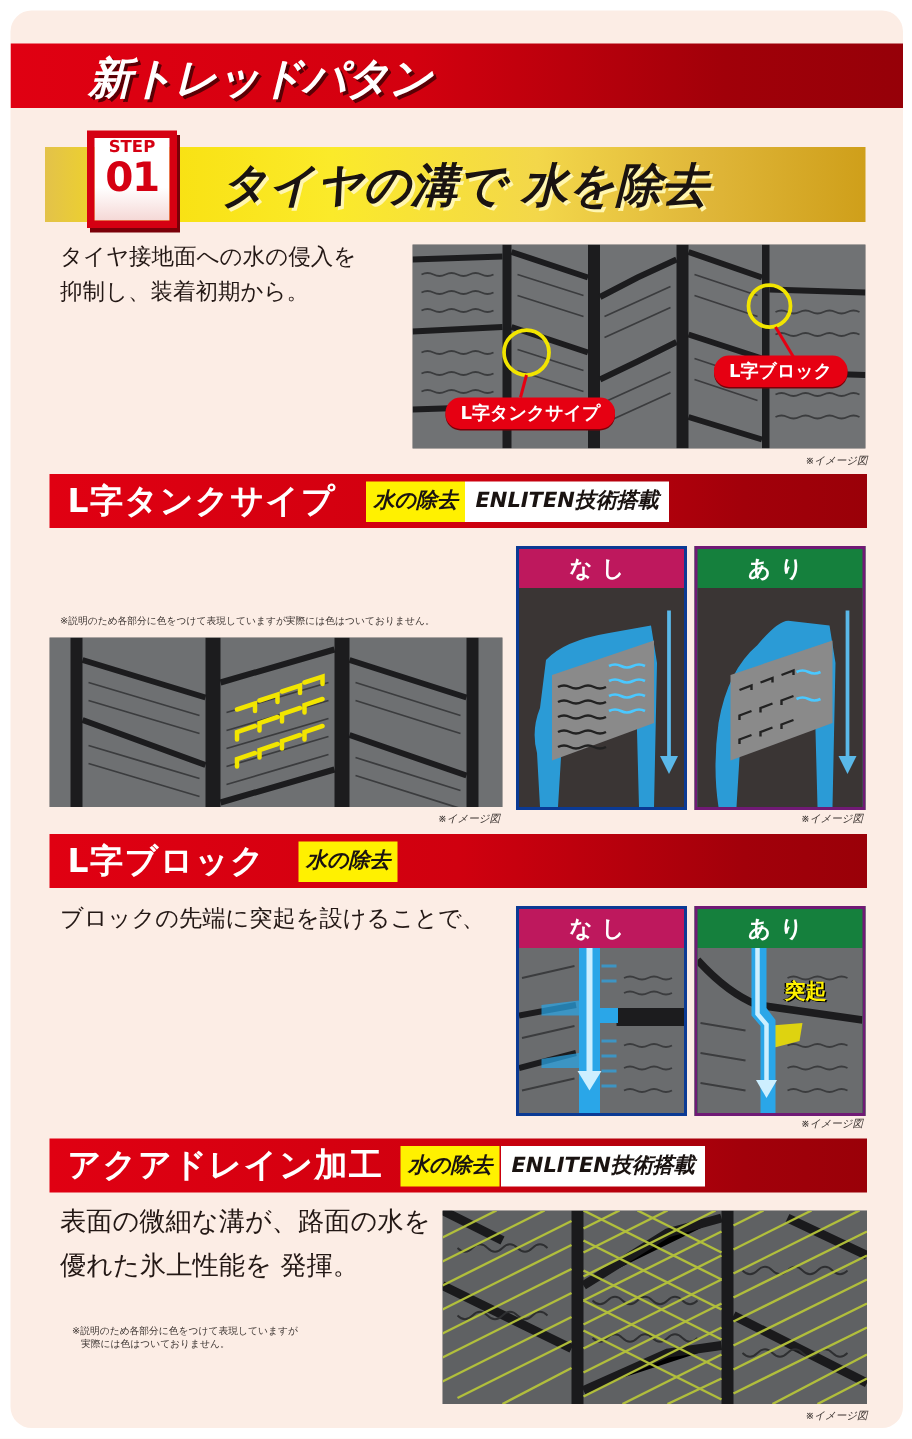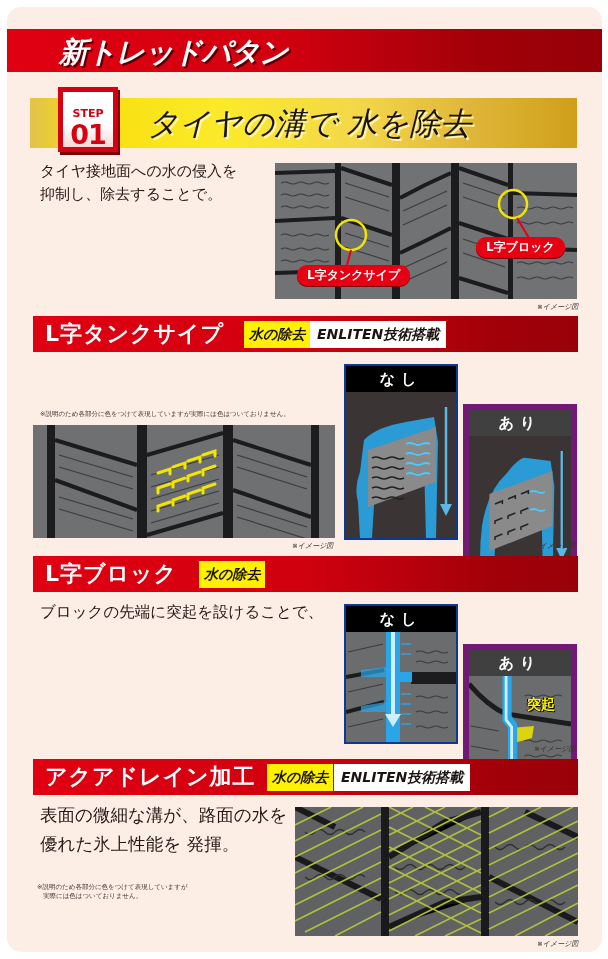--- a/index.html
+++ b/index.html
@@ -27,24 +27,24 @@
     .step-banner {
       position: absolute; left: 23px; top: 91px; width: 547px; height: 50px;
       background: linear-gradient(90deg, #e3c24a 0%, #f8e00f 12%, #fbea2a 35%, #f3d74a 60%, #e0b73a 80%, #cf9f1a 100%);
     }
     .step-badge {
       position: absolute; left: 51px; top: 80px; width: 60px; height: 65px;
       background: #fff; border: 5px solid #d50012; box-shadow: 2px 3px 0 #7a0008;
       text-align: center;
       background: linear-gradient(180deg, #ffffff 0%, #ffffff 60%, #f5d8d6 100%);
     }
-    .step-badge .step-word { display: block; font-size: 11px; font-weight: bold; color: #d50012; margin-top: 16px; line-height: 12px; }
+    .step-badge .step-word { display: block; font-size: 11px; font-weight: bold; color: #d50012; margin-top: 0; line-height: 12px; }
     .step-badge .step-num { display: block; font-size: 27px; font-weight: bold; color: #d50012; line-height: 30px; letter-spacing: -1px; }
     .step-title {
-      position: absolute; left: 140px; top: 96px; font-size: 31px; font-weight: normal; font-style: italic;
+      position: absolute; left: 140px; top: 96px; font-size: 31px; font-weight: bold; font-style: italic;
       color: #1a1311; letter-spacing: 0px; text-shadow: 2px 2px 0 #fff6b0;
     }
 
     .body-text { position: absolute; font-size: 15px; line-height: 23px; color: #231815; }
     .body-text.large { font-size: 16.5px; line-height: 25px; }
     .body-text.xl { font-size: 17.5px; line-height: 29px; }
     .note { position: absolute; font-size: 6.5px; color: #3a3330; line-height: 9px; white-space: nowrap; }
     .img-note { position: absolute; font-size: 7px; color: #3a3330; font-style: italic; }
 
     
@@ -70,22 +70,22 @@
       position: absolute; top: 5px; height: 27px; background: #fff100; color: #1a1311;
       font-weight: bold; font-style: italic; font-size: 14px; line-height: 27px; padding: 0 5px;
     }
     .tag-white {
       position: absolute; top: 5px; height: 27px; background: #ffffff; color: #1a1311;
       font-weight: bold; font-style: italic; font-size: 14px; line-height: 27px; padding: 0 7px;
     }
 
     
     .panel { position: absolute; width: 114px; overflow: hidden; }
-    .panel.blue { background: #000000; border: 2px solid #0b3a94; }
-    .panel.red  { background: #404040; border: 6px solid #701a75; margin-top: 40px; }
+    .panel.blue { background: #be185d; border: 2px solid #0b3a94; }
+    .panel.red  { background: #15803d; border: 2px solid #701a75; }
     .panel .panel-head { height: 26px; color: #fff; font-size: 15px; font-weight: bold; text-align: center; line-height: 26px; letter-spacing: 6px; }
     .panel .panel-body { position: relative; background: #3a3534; width: 100%; }
     .panel .panel-body svg { position: absolute; left: 0; top: 0; width: 100%; height: 100%; }
     .bump-label { position: absolute; color: #fff100; font-weight: bold; font-size: 14px; text-shadow: 1px 1px 0 #000, -1px 0 0 #000; }
   </style>
 </head>
 <body>
 
 <div class="card">
 
@@ -95,21 +95,21 @@
 
   <div class="step-banner"></div>
   <div class="step-badge">
     <span class="step-word">STEP</span>
     <span class="step-num">01</span>
   </div>
   <div class="step-title">タイヤの溝で 水を除去</div>
 
   <div class="body-text" style="left:33px; top:153px;">
     <div>タイヤ接地面への水の侵入を</div>
-    <div>抑制し、除去することで。</div>
+    <div>抑制し、装着初期から。</div>
   </div>
 
   <div class="tire" style="left:268px; top:156px; width:302px; height:136px;">
     <svg viewBox="0 0 302 136" preserveAspectRatio="none">
       <rect x="0" y="0" width="302" height="136" fill="#707274"></rect>
 
       <rect x="60" y="0" width="6" height="136" fill="#1c1c1e"></rect>
       <rect x="117" y="0" width="8" height="136" fill="#1c1c1e"></rect>
       <rect x="176" y="0" width="8" height="136" fill="#1c1c1e"></rect>
       <rect x="233" y="0" width="5" height="136" fill="#1c1c1e"></rect>
@@ -278,21 +278,21 @@
 
   <div class="sec-bar" style="top:752px;">
     <span class="sec-title">アクアドレイン加工</span>
     <span class="tag-yellow" style="left:234px;">水の除去</span>
     <span class="tag-white" style="left:301px;">ENLITEN技術搭載</span>
   </div>
   <div class="body-text xl" style="left:33px; top:794px;">
     <div>表面の微細な溝が、路面の水を</div>
     <div>優れた氷上性能を 発揮。</div>
   </div>
-  <div class="note" style="left:30px; top:876px;">
+  <div class="note" style="left:41px; top:876px;">
     <div>※説明のため各部分に色をつけて表現していますが</div>
     <div style="padding-left:6px;">実際には色はついておりません。</div>
   </div>
 
   <div class="tire" style="left:288px; top:800px; width:283px; height:129px;">
     <svg viewBox="0 0 283 129" preserveAspectRatio="none">
       <rect width="283" height="129" fill="#5f6163"></rect>
       <rect x="86" y="0" width="8" height="129" fill="#1a1a1c"></rect>
       <rect x="186" y="0" width="8" height="129" fill="#1a1a1c"></rect>
       <path d="M0 50 L86 92 M0 0 L40 20" stroke="#1a1a1c" stroke-width="6"></path>

